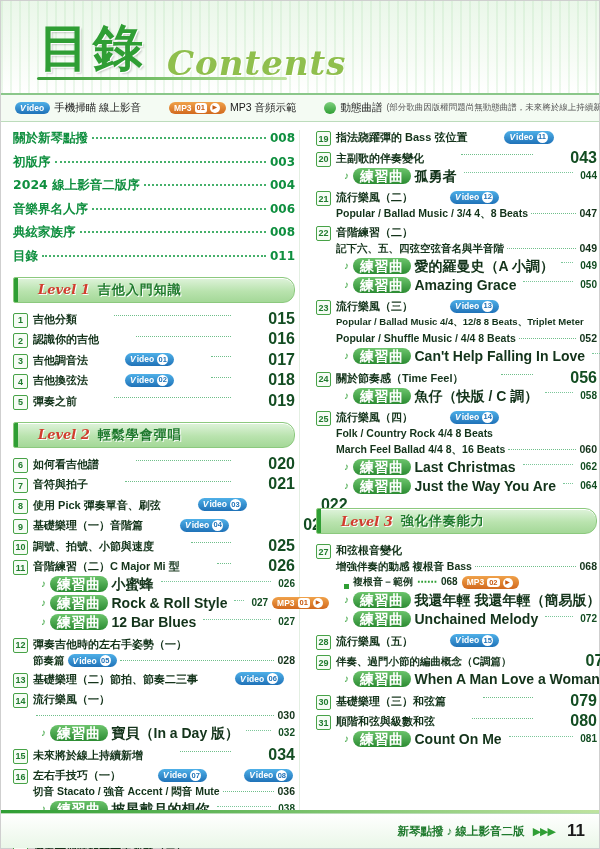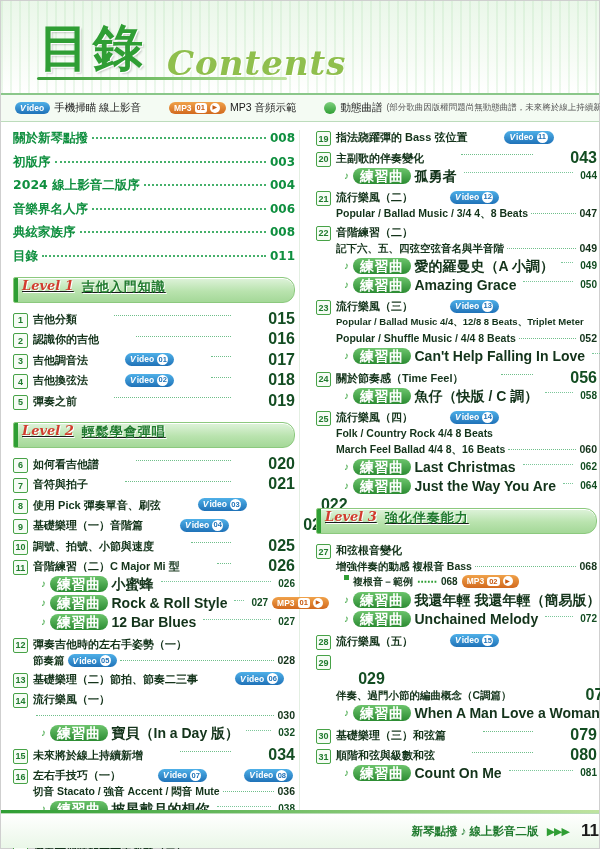--- a/index.html
+++ b/index.html
@@ -124,24 +124,23 @@
   .fm-row .pg{color:#0f8f3f;font-weight:bold;font-size:12px;}
   
   .level{
     margin:12px 0 9px 0;
     height:24px;
     position:relative;
     background:linear-gradient(180deg,#dff3db 0%,#b9e3ae 55%,#a4d898 100%);
     border-radius:2px 12px 12px 2px;
     border:1px solid #8cc97e;
     box-shadow:inset 0 1px 0 #fff;
-    display:flex;
-    padding-left:8px;
+    display:flex;align-items:center;
+    padding-left:24px;
     overflow:hidden;
-    text-decoration:underline;
   }
   .level:before{
     content:"";position:absolute;left:0;top:0;bottom:0;width:4px;background:#2f9e34;
   }
   .level .lv{
     font-style:italic;font-weight:bold;font-size:13px;color:#d23c2e;
     text-shadow:1px 1px 0 #fff;
     margin-right:8px;
     font-family:"DejaVu Serif","Liberation Serif",serif;
   }
@@ -203,28 +202,29 @@
     background:linear-gradient(180deg,#6cc46c,#2c8c33);
     color:#fff;font-size:14px;font-weight:bold;
     border-radius:8px;padding:1px 7px;
     letter-spacing:.5px;
   }
   .tagrow .nm{font-weight:bold;color:#13331a;font-size:14px;}
   .tagrow .dots{flex:1;border-bottom:1.6px dotted #7cc79a;transform:translateY(-3px);margin:0 3px;min-width:10px;}
   .tagrow .pg{font-weight:bold;color:#134d22;font-size:10px;}
   .bullet{
     font-size:10px;font-weight:bold;color:#13331a;
-    margin:2px 0 2px 8px;display:flex;align-items:flex-start;gap:4px;white-space:nowrap;
+    margin:2px 0 2px 8px;display:flex;align-items:flex-end;gap:4px;white-space:nowrap;
   }
   .sq{width:5px;height:5px;background:#2f9e34;display:inline-block;}
   .inline-badge{vertical-align:middle;margin-left:3px;}
   
   .footer{
     position:absolute;left:0;right:0;bottom:0;height:34px;
     display:flex;align-items:center;justify-content:flex-end;
+    padding-right:14px;
     gap:8px;
     background:linear-gradient(180deg,#ffffff,#eaf7e8);
     border-top:1px solid #b9dcb6;
   }
   .footer .ft{
     font-size:11.5px;font-weight:bold;color:#1f7a2d;
   }
   .footer .arrows{color:#2f9e34;font-size:11px;letter-spacing:-1px;}
   .footer .pgno{
     font-size:17px;font-weight:bold;color:#1a1a1a;margin-left:4px;
@@ -765,21 +765,21 @@
           <div class="line">
               <span class="txt">流行樂風（五）</span>
             <span class="badge badge-video inline-badge"><span class="v">V</span>ideo<span class="n">15</span></span>
           </div>
         </div>
       </div>
 
       <div class="item">
         <div class="num">29</div>
         <div class="body">
-          <div class="line" style="font-size:10.5px;margin-top:34px;">
+          <div class="line" style="font-size:10.5px;">
               <span class="txt">伴奏、過門小節的編曲概念（C調篇）</span>
               <span class="dots"></span>
               <span class="pg">076</span>
             </div>
           <div class="tagrow">
             <span class="note">♪</span>
             <span class="tag">練習曲</span>
             <span class="nm">When A Man Love a Woman</span>
             <span class="dots"></span>
             <span class="pg">077</span>

